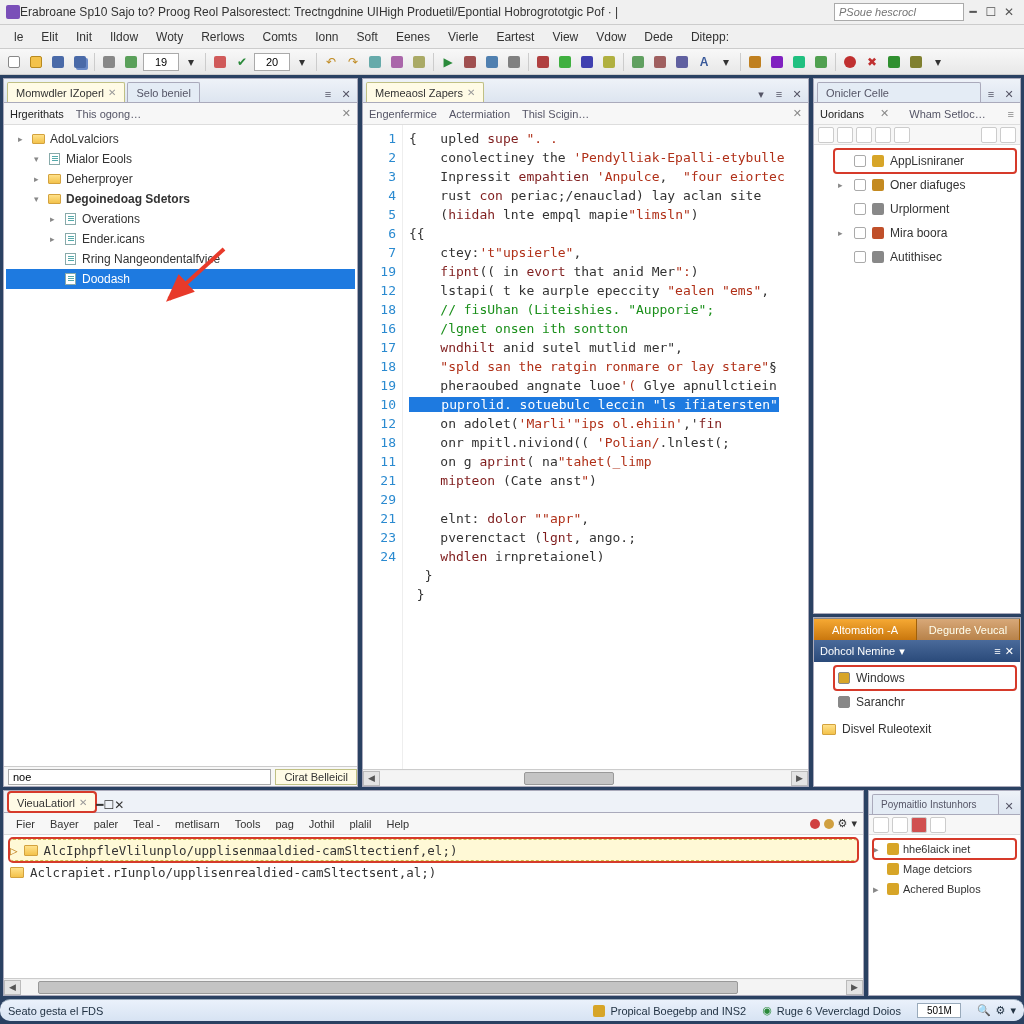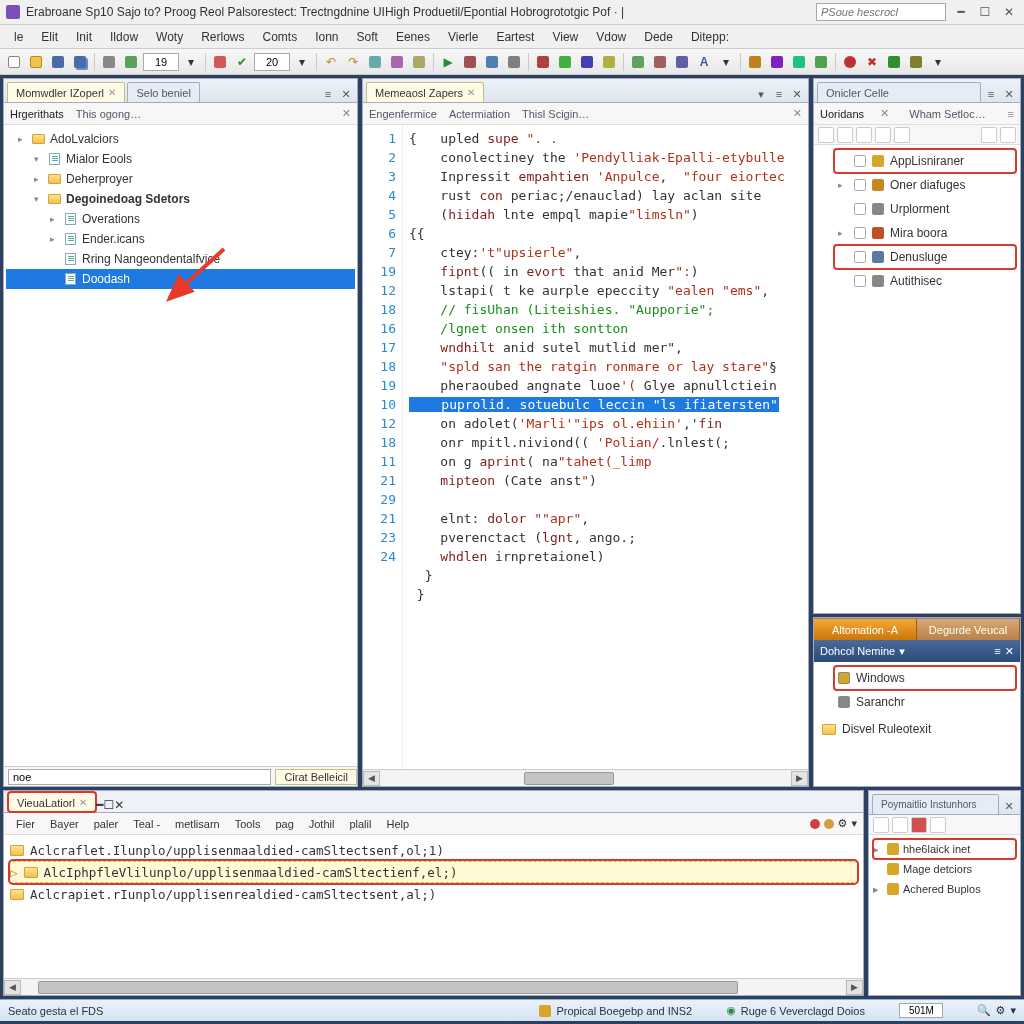--- a/index.html
+++ b/index.html
@@ -1,17 +1,17 @@
 <!DOCTYPE html>
 <html><head>
 <meta charset="utf-8">
 <style>
 * { box-sizing: border-box; margin: 0; padding: 0; }
 body { font-family: "Segoe UI", Tahoma, sans-serif; font-size: 12px; background: #2a4162; color: #333; width: 1024px; height: 1024px; overflow: hidden; }
-.window-title { height: 25px; background: #f0f0f0; display: flex; align-items: center; padding: 0 6px; gap: 6px; border-bottom: 1px solid #ccc; }
+.window-title { height: 25px; background: #f0f0f0; display: flex; align-items: center; padding: 0 6px; border-bottom: 1px solid #ccc; }
 .window-title .app-icon { width: 14px; height: 14px; background: #7a4fb8; border-radius: 2px; }
 .window-title .title-text { flex: 1; font-size: 12px; color: #333; white-space: nowrap; overflow: hidden; }
 .window-title .search-box { width: 130px; height: 18px; border: 1px solid #aaa; font-size: 11px; padding: 0 4px; color: #888; font-style: italic; background: #fff; }
 .window-title .ctrl-btn { width: 18px; height: 18px; display: flex; align-items: center; justify-content: center; color: #555; cursor: pointer; }
 .main-menu { height: 24px; background: #f0f0f0; display: flex; align-items: center; padding: 0 6px; gap: 2px; border-bottom: 1px solid #ccc; }
 .main-menu .menu-item { padding: 2px 8px; cursor: pointer; }
 .toolbar { height: 26px; background: linear-gradient(#f8f8f8,#e8e8e8); display: flex; align-items: center; padding: 0 4px; gap: 2px; border-bottom: 1px solid #ccc; }
 .toolbar .tb-btn { width: 20px; height: 20px; display: flex; align-items: center; justify-content: center; cursor: pointer; border-radius: 2px; }
 .toolbar .tb-sep { width: 1px; height: 18px; background: #ccc; margin: 0 2px; }
 .toolbar .tb-input { width: 36px; height: 18px; border: 1px solid #aaa; font-size: 11px; text-align: center; }
@@ -77,21 +77,21 @@
 .console-menu .cm-right { margin-left:auto; display:flex; gap:4px; align-items:center; }
 .console-menu .dot { width:10px; height:10px; border-radius:50%; }
 .console-body { flex:1; padding:4px 6px; font-family:Consolas,monospace; font-size:12.5px; background:#fff; overflow:auto; }
 .console-body .line { display:flex; align-items:center; height:22px; gap:6px; }
 .console-body .line.hl { background:#fff9d6; border-top:1px dashed #d0c050; border-bottom:1px dashed #d0c050; }
 .folder-sm { width:14px; height:11px; background:linear-gradient(#ffe18a,#f3c24b); border:1px solid #d3a23e; border-radius:1px; }
 .hl-red-line { outline:2px solid #d63a2a; outline-offset:0px; border-radius:3px; }
 .right-lower { width:153px; background:#fff; border:1px solid #aab; display:flex; flex-direction:column; }
 .right-lower .rl-list { padding:4px; font-size:11px; }
 .right-lower .rl-list .item { height:20px; display:flex; align-items:center; gap:4px; cursor:pointer; }
-.status-bar { height:22px; background:linear-gradient(#eaf1fb,#d7e3f3); border-top:1px solid #9ab; display:flex; align-items:center; padding:0 8px; font-size:11px; color:#234; gap:34px; }
+.status-bar { height:22px; background:linear-gradient(#eaf1fb,#d7e3f3); border-top:1px solid #9ab; display:flex; align-items:center; padding:0 8px; font-size:11px; color:#234; gap:16px;border-radius:10px; }
 .status-bar .seg { display:flex; align-items:center; gap:5px; }
 .status-bar .spacer { flex:1; }
 .status-bar input { width:44px; height:15px; border:1px solid #9ab; font-size:10px; padding:0 9px; }
 .ic { display:inline-block; width:12px; height:12px; border-radius:2px; }
 </style>
 </head>
 <body>
 
 <div class="window-title">
   <span class="app-icon"></span>
@@ -442,26 +442,20 @@
             <span class="ic" style="background: rgb(255, 255, 255); border: 1px solid rgb(170, 170, 170);"></span>
             <span class="ic" style="background: rgb(136, 136, 136);"></span>
             <span>Urplorment</span>
           </div>
           <div class="rl-item">
             <span class="arrow">▸</span>
             <span class="ic" style="background: rgb(255, 255, 255); border: 1px solid rgb(170, 170, 170);"></span>
             <span class="ic" style="background: rgb(192, 80, 42);"></span>
             <span>Mira boora</span>
           </div>
-          <div class="rl-item hl-red">
-            <span class="arrow"></span>
-            <span class="ic" style="background: rgb(255, 255, 255); border: 1px solid rgb(170, 170, 170);"></span>
-            <span class="ic" style="background: rgb(90, 122, 160);"></span>
-            <span>Denusluge</span>
-          </div>
           <div class="rl-item">
             <span class="arrow"></span>
             <span class="ic" style="background: rgb(255, 255, 255); border: 1px solid rgb(170, 170, 170);"></span>
             <span class="ic" style="background: rgb(136, 136, 136);"></span>
             <span>Autithisec</span>
           </div>
         </div>
     </div>
 
     <div class="panel" style="height:170px">
@@ -519,24 +513,20 @@
       <span class="cm-item">plalil</span>
       <span class="cm-item">Help</span>
       <div class="cm-right">
         <span class="dot" style="background:#d04040"></span>
         <span class="dot" style="background:#d0a040"></span>
         <span>⚙</span>
         <span>▾</span>
       </div>
     </div>
     <div class="console-body" id="console-body">
-        <div class="line">
-          <span class="folder-sm"></span>
-          <span>Aclcraflet.Ilunplo/upplisenmaaldied-camSltectsenf,ol;1)</span>
-        </div>
         <div class="line hl hl-red-line">
           <span style="color: rgb(192, 128, 32);">▷</span>
           <span class="folder-sm"></span>
           <span>AlcIphpfleVlilunplo/upplisenmaaldied-camSltectienf,el;)</span>
         </div>
         <div class="line hl-red-line" style="outline-color: transparent;">
           <span class="folder-sm"></span>
           <span>Aclcrapiet.rIunplo/upplisenrealdied-camSltectsent,al;)</span>
         </div>
       </div>

